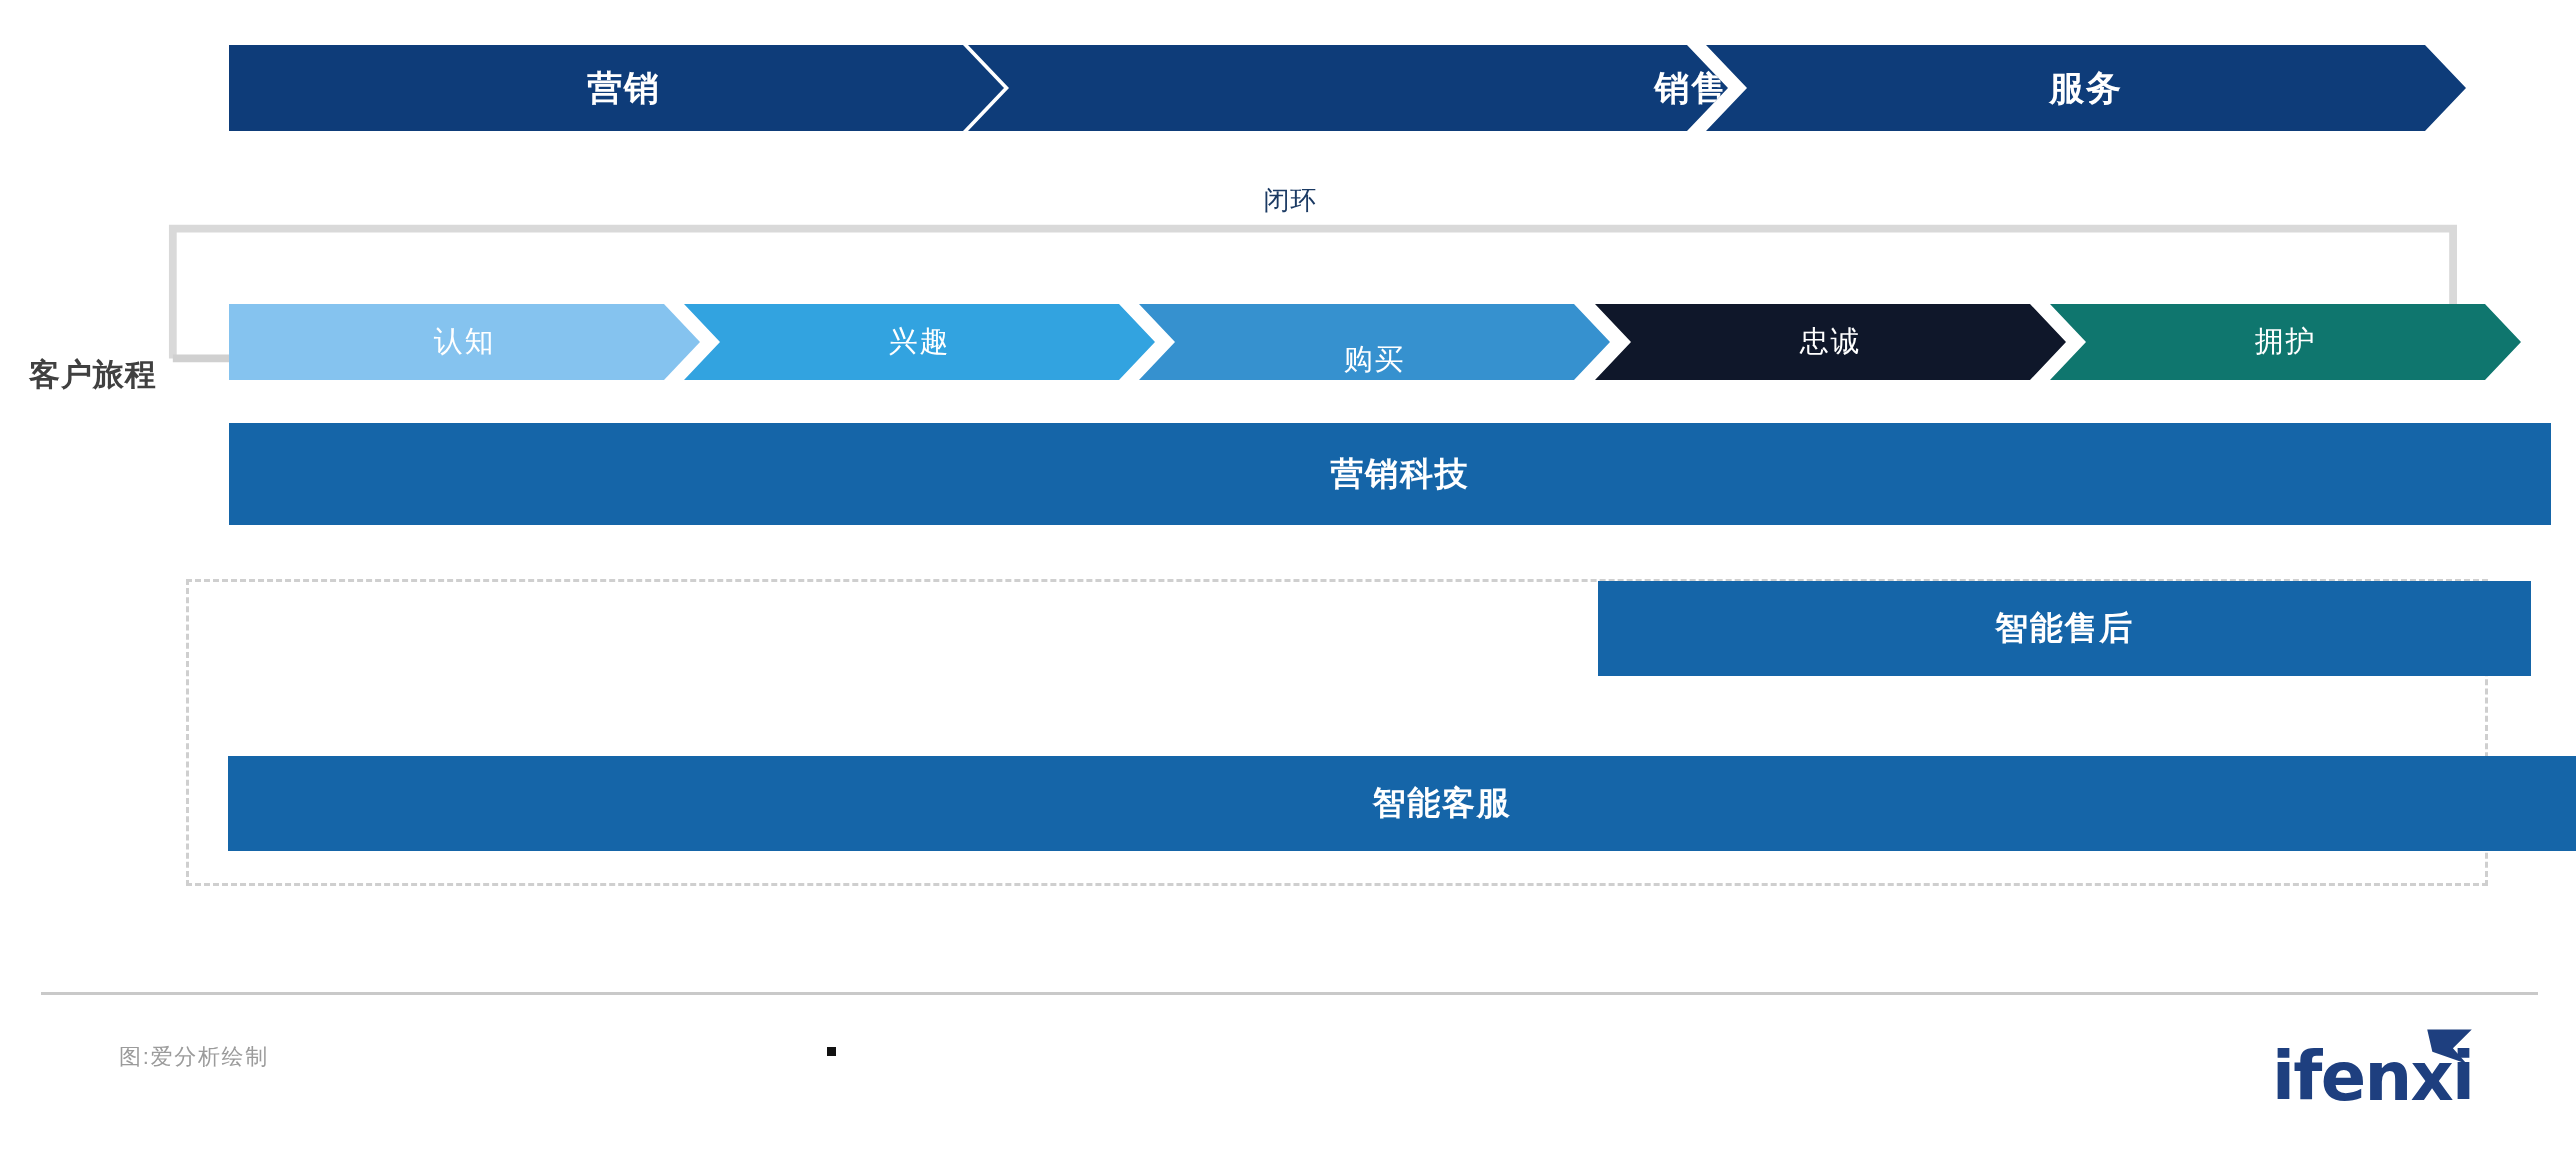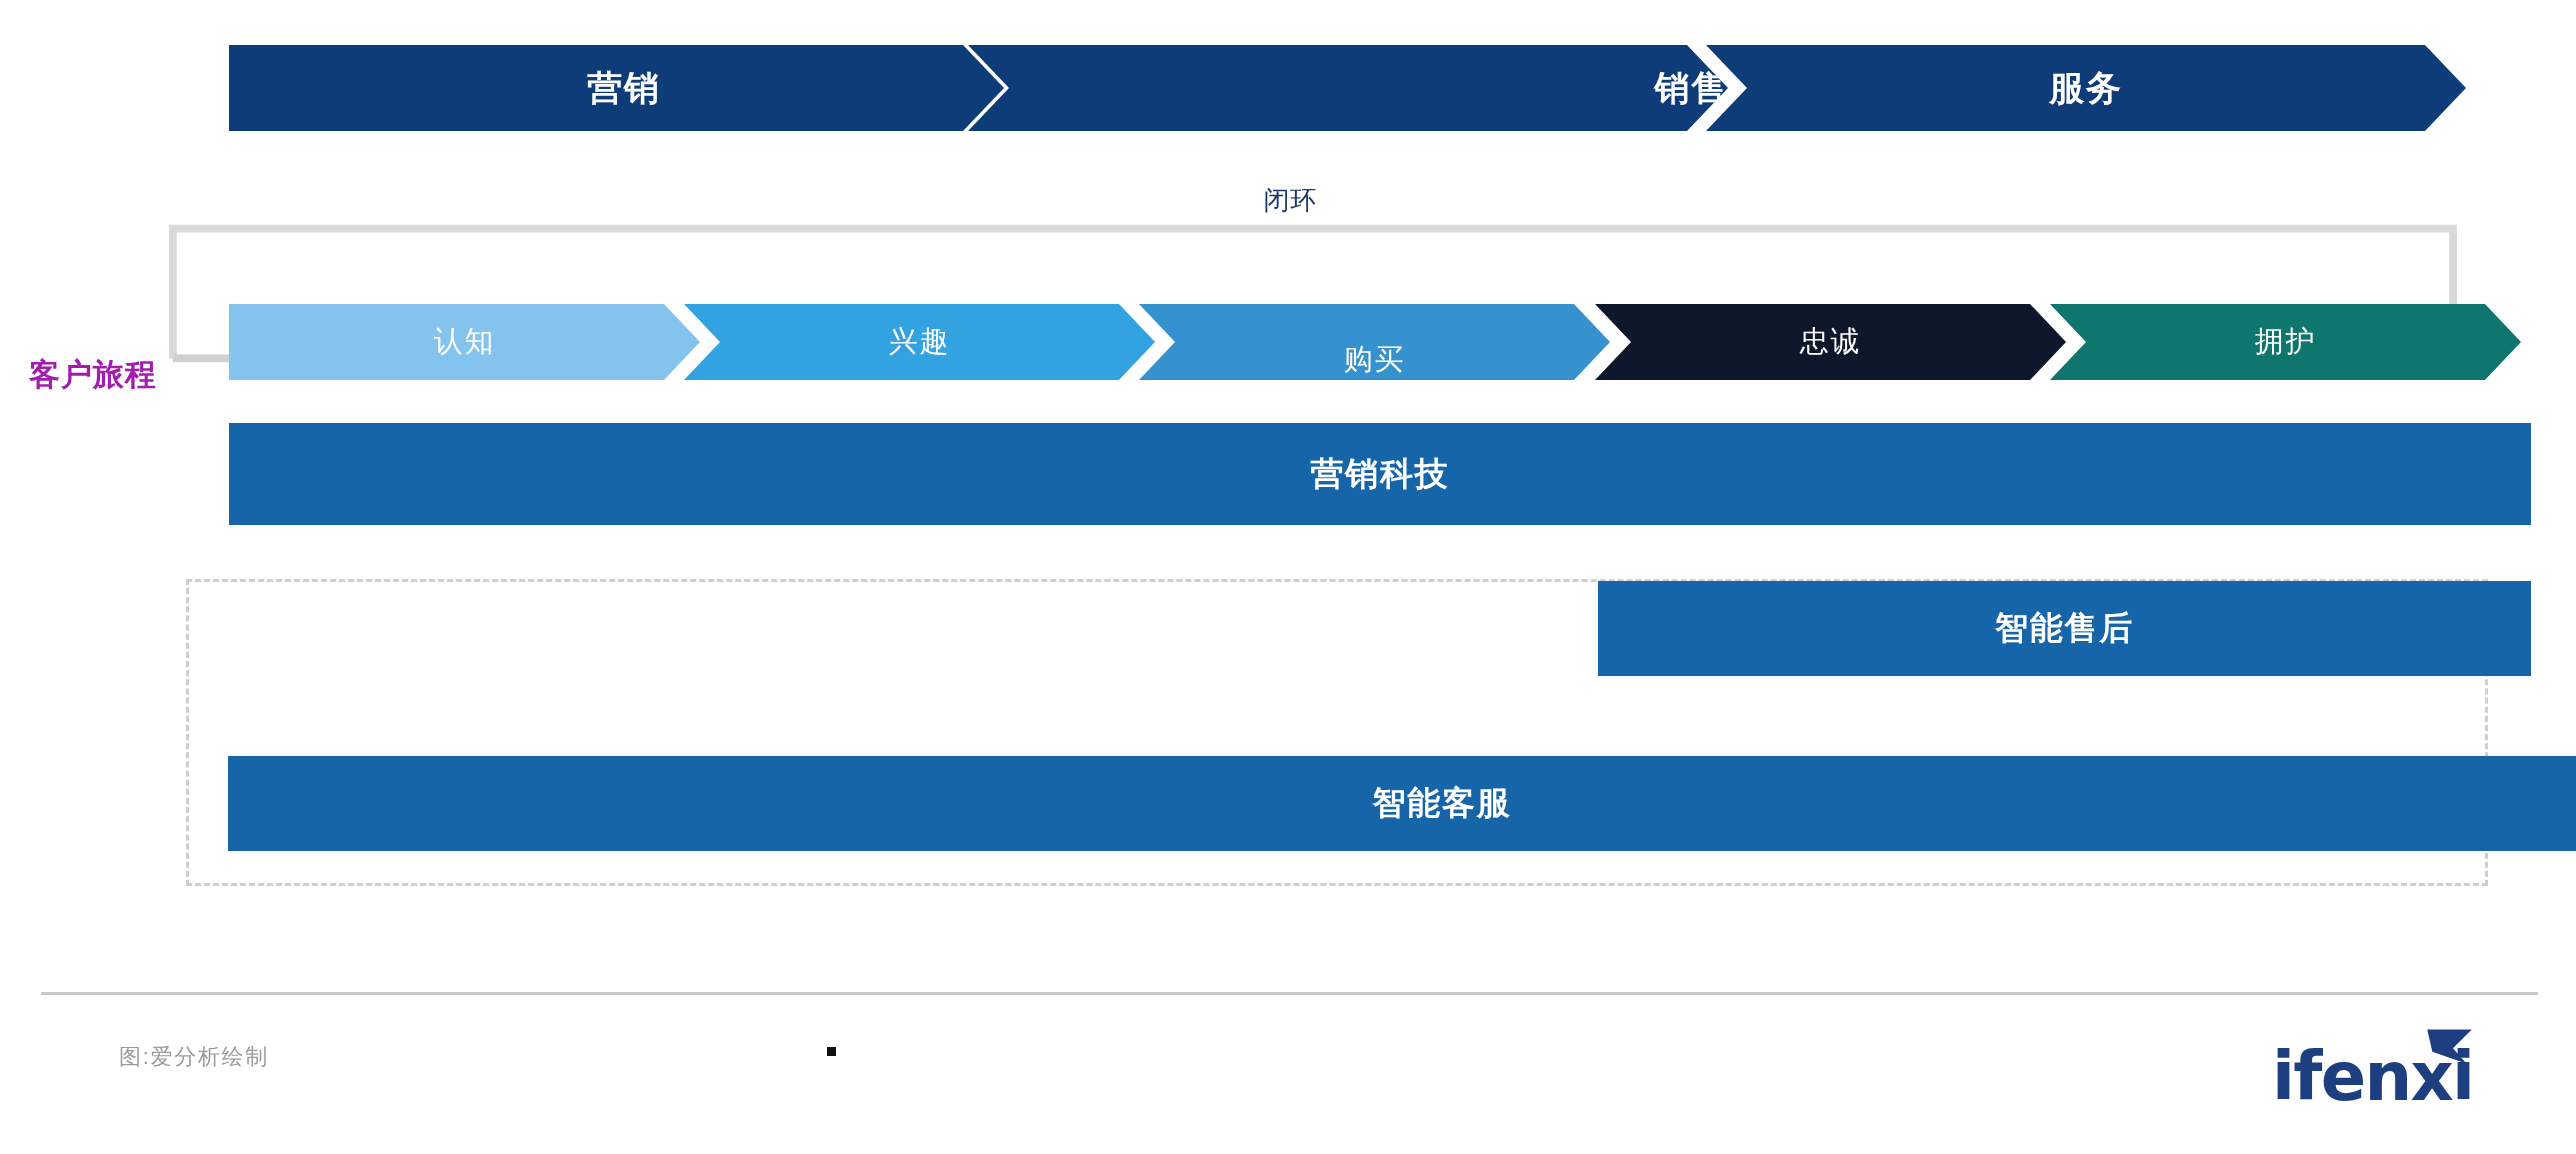--- a/index.html
+++ b/index.html
@@ -76,21 +76,21 @@
     padding: 0 10.4px;
   }
 
   
   .journey-label {
     position: absolute;
     left: 29px;
     top: 354px;
     font-size: 31px;
     font-weight: bold;
-    color: #a21caf;
+    color: #404040;
     letter-spacing: 0.9px;
     white-space: nowrap;
     text-align: center;
   }
 
   
   .journey-row {
     position: absolute;
     left: 229px;
     top: 304px;
@@ -120,21 +120,21 @@
     position: absolute;
     background: #1565a8;
     display: flex;
     align-items: center;
     justify-content: center;
     color: #ffffff;
     font-size: 33px;
     font-weight: bold;
     letter-spacing: 1.7px;
   }
-  .bar.martech { left: 229px; top: 423px; width: 2302px; height: 102px; }
+  .bar.martech { left: 229px; top: 423px; width: 2302px; height: 102px; padding-left: 20px; }
   .bar.aftersales { left: 1598px; top: 581px; width: 933px; height: 95px; }
   .bar.service { left: 228px; top: 756px; width: 2428px; height: 95px; }
 
   
   .dashed-box {
     position: absolute;
     left: 186px;
     top: 579px;
     width: 2302px;
     height: 307px;

